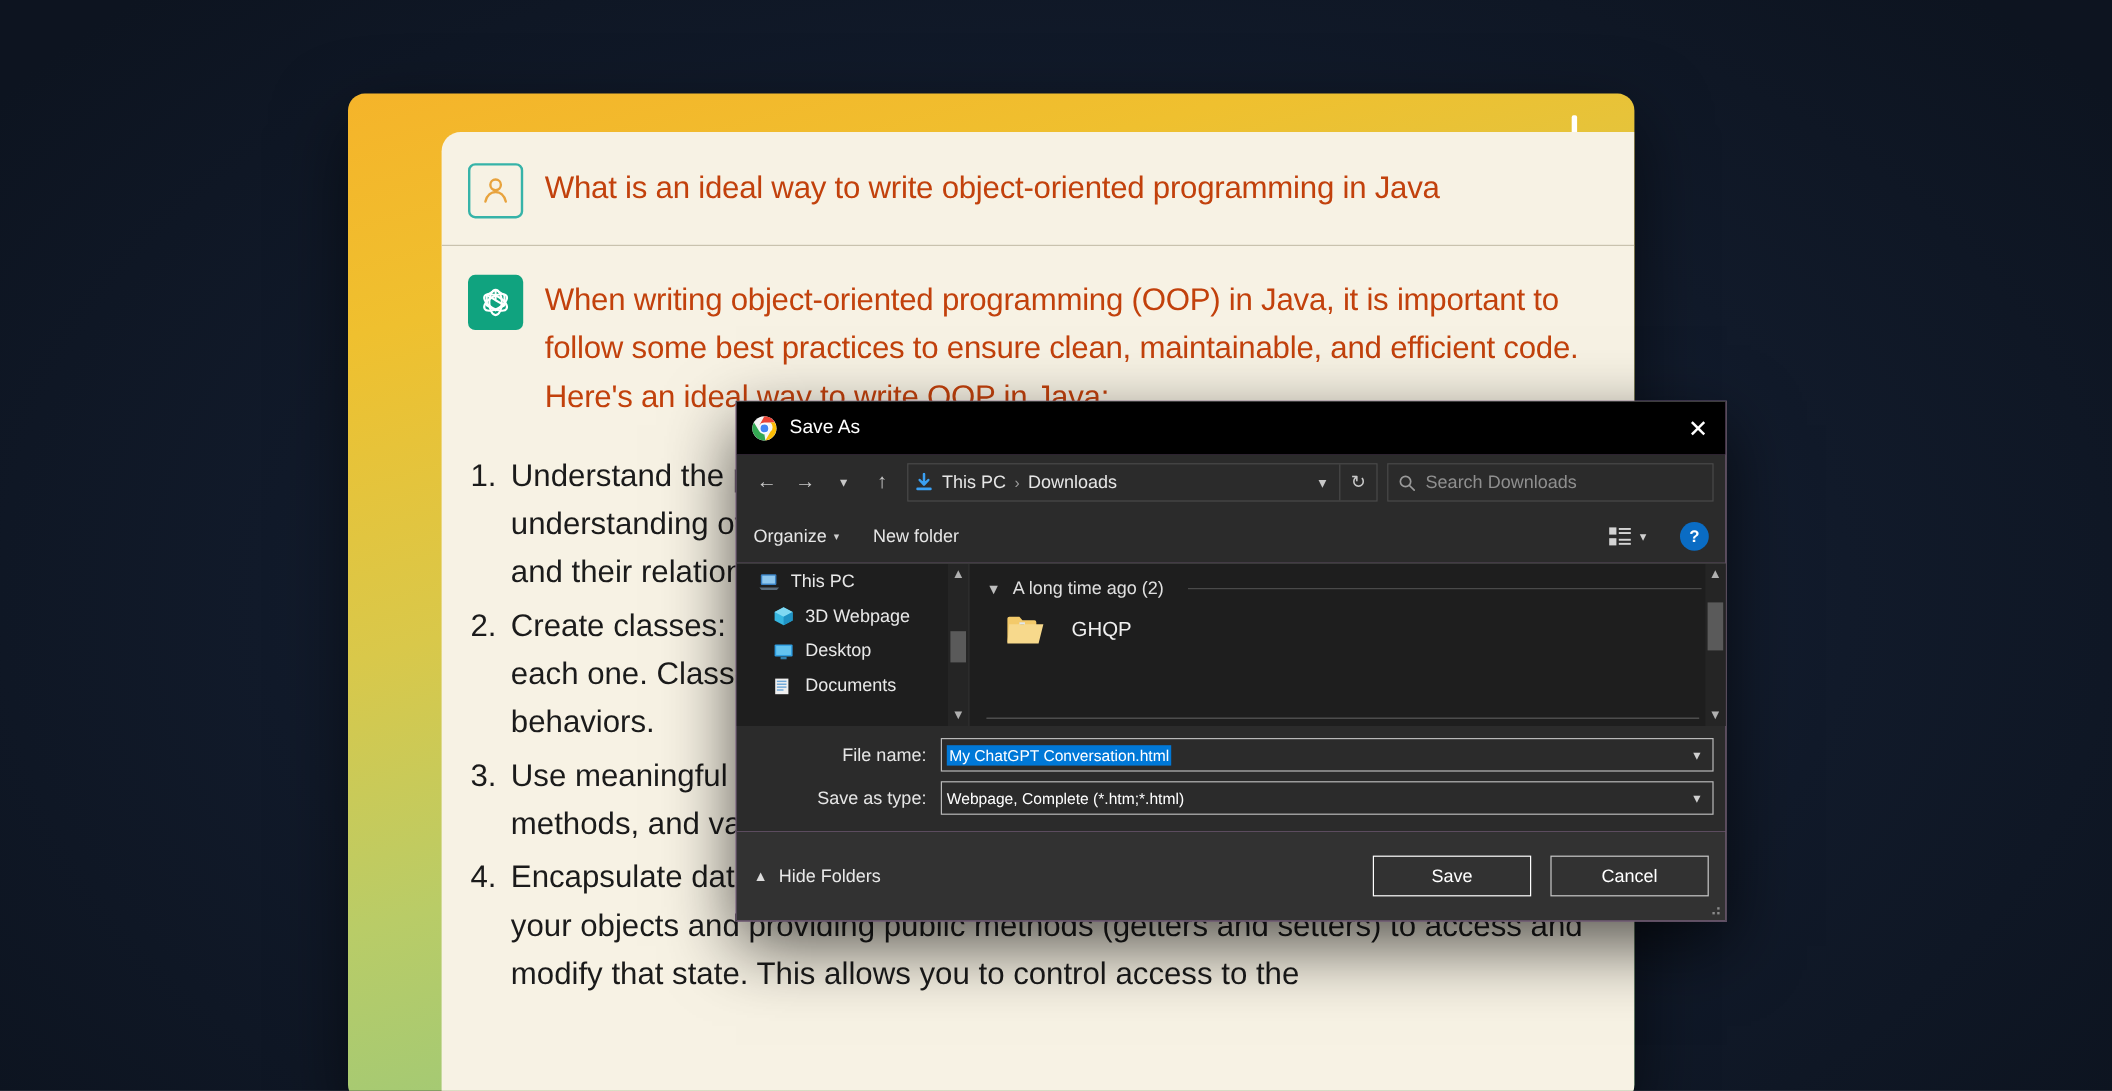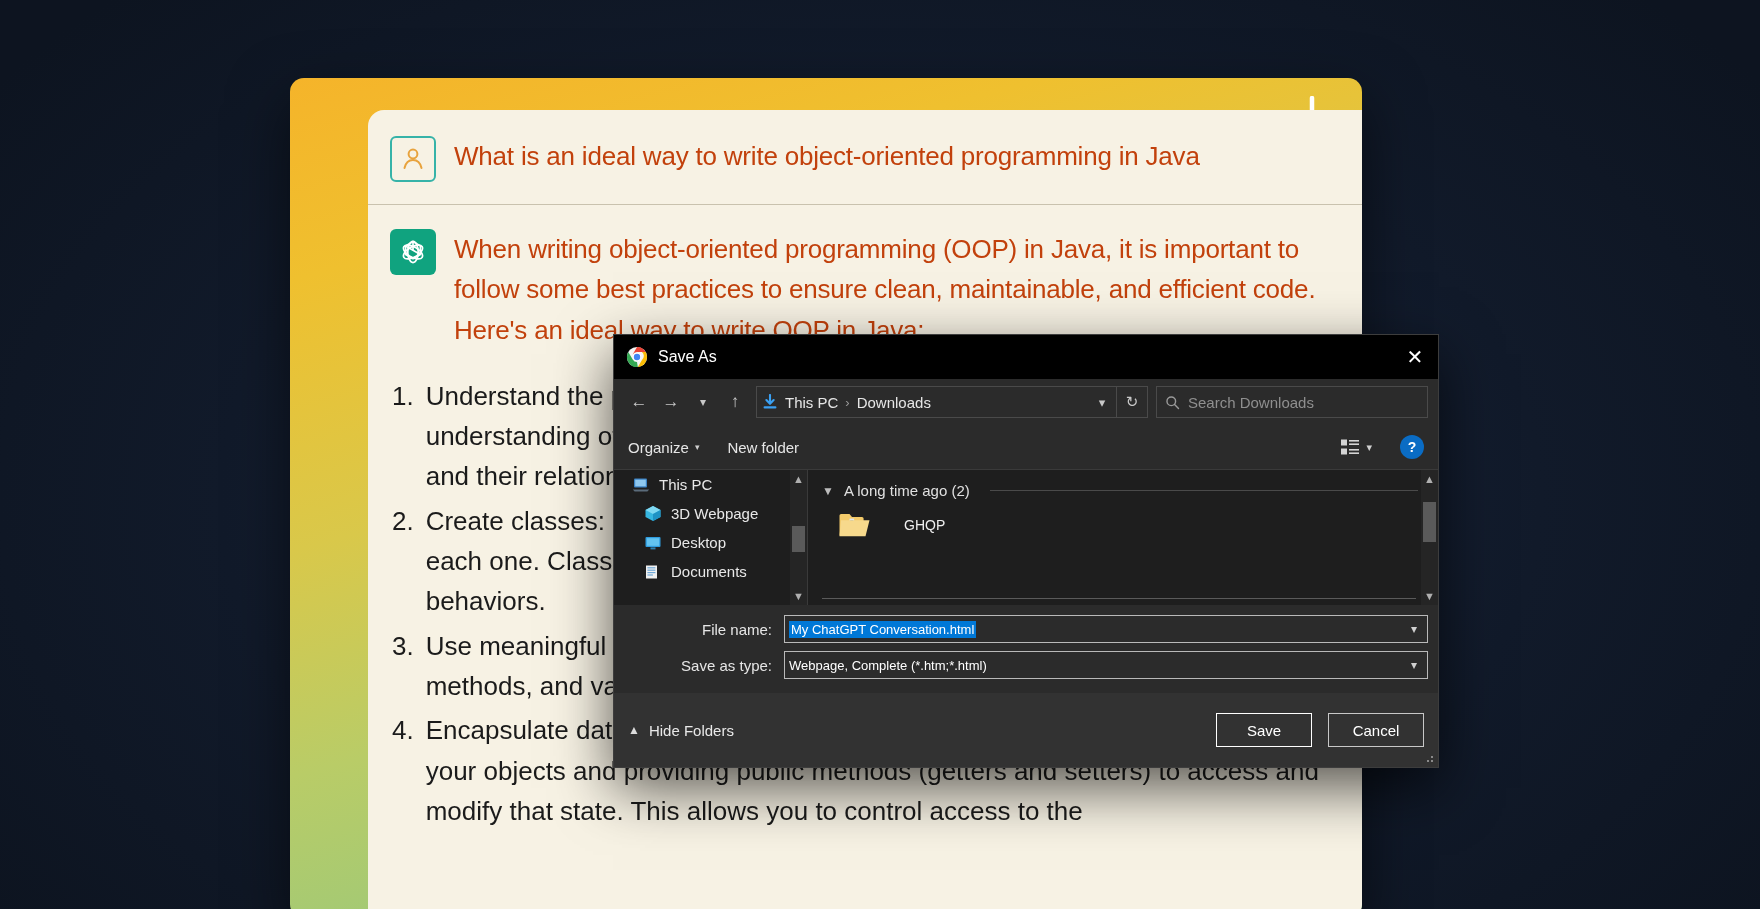--- a/index.html
+++ b/index.html
@@ -221,23 +221,23 @@
     overflow: hidden;
   }
   .group-head {
     display: flex; align-items: center; gap: 10px;
     padding: 12px 20px 4px 14px;
     color: #e0e0e0; font-size: 15px;
   }
   .group-chev { color: #bdbdbd; font-size: 12px; cursor: pointer; }
   .group-line { flex: 1 1 auto; height: 1px; background: #4a4a4a; margin-left: 10px; }
   .file-item {
-    display: flex; align-items: center; gap: 32px;
+    display: flex; align-items: center; gap: 21px;
     padding: 8px 14px 8px 30px;
-    color: #f0f0f0; font-size: 14px; cursor: pointer;
+    color: #f0f0f0; font-size: 17px; cursor: pointer;
   }
   .folder-ico { width: 34px; height: 28px; flex: 0 0 34px; }
   .file-underline {
     position: absolute; left: 14px; right: 22px; bottom: 6px;
     height: 1px; background: #5a5a5a;
   }
   .file-scroll {
     position: absolute; right: 0; top: 0; bottom: 0;
     width: 17px; background: #252525;
     display: flex; flex-direction: column; align-items: center;
@@ -287,21 +287,21 @@
     padding: 0 14px;
     position: relative;
   }
   .hide-folders {
     display: flex; align-items: center; gap: 9px;
     color: #e9e9e9; font-size: 15px; cursor: pointer;
   }
   .hf-chev { font-size: 12px; color: #dcdcdc; }
   .footer-spacer { flex: 1 1 auto; }
   .dlg-btn {
-    width: 96px; height: 34px;
+    width: 132px; height: 34px;
     border: 1px solid #c8c8c8;
     background: #323232;
     color: #ffffff; font-size: 15px;
     display: flex; align-items: center; justify-content: center;
     cursor: pointer; margin-left: 16px;
   }
   .dlg-btn.primary { border-color: #ffffff; }
   .resize-grip {
     position: absolute; right: 3px; bottom: 3px;
     width: 12px; height: 12px;

